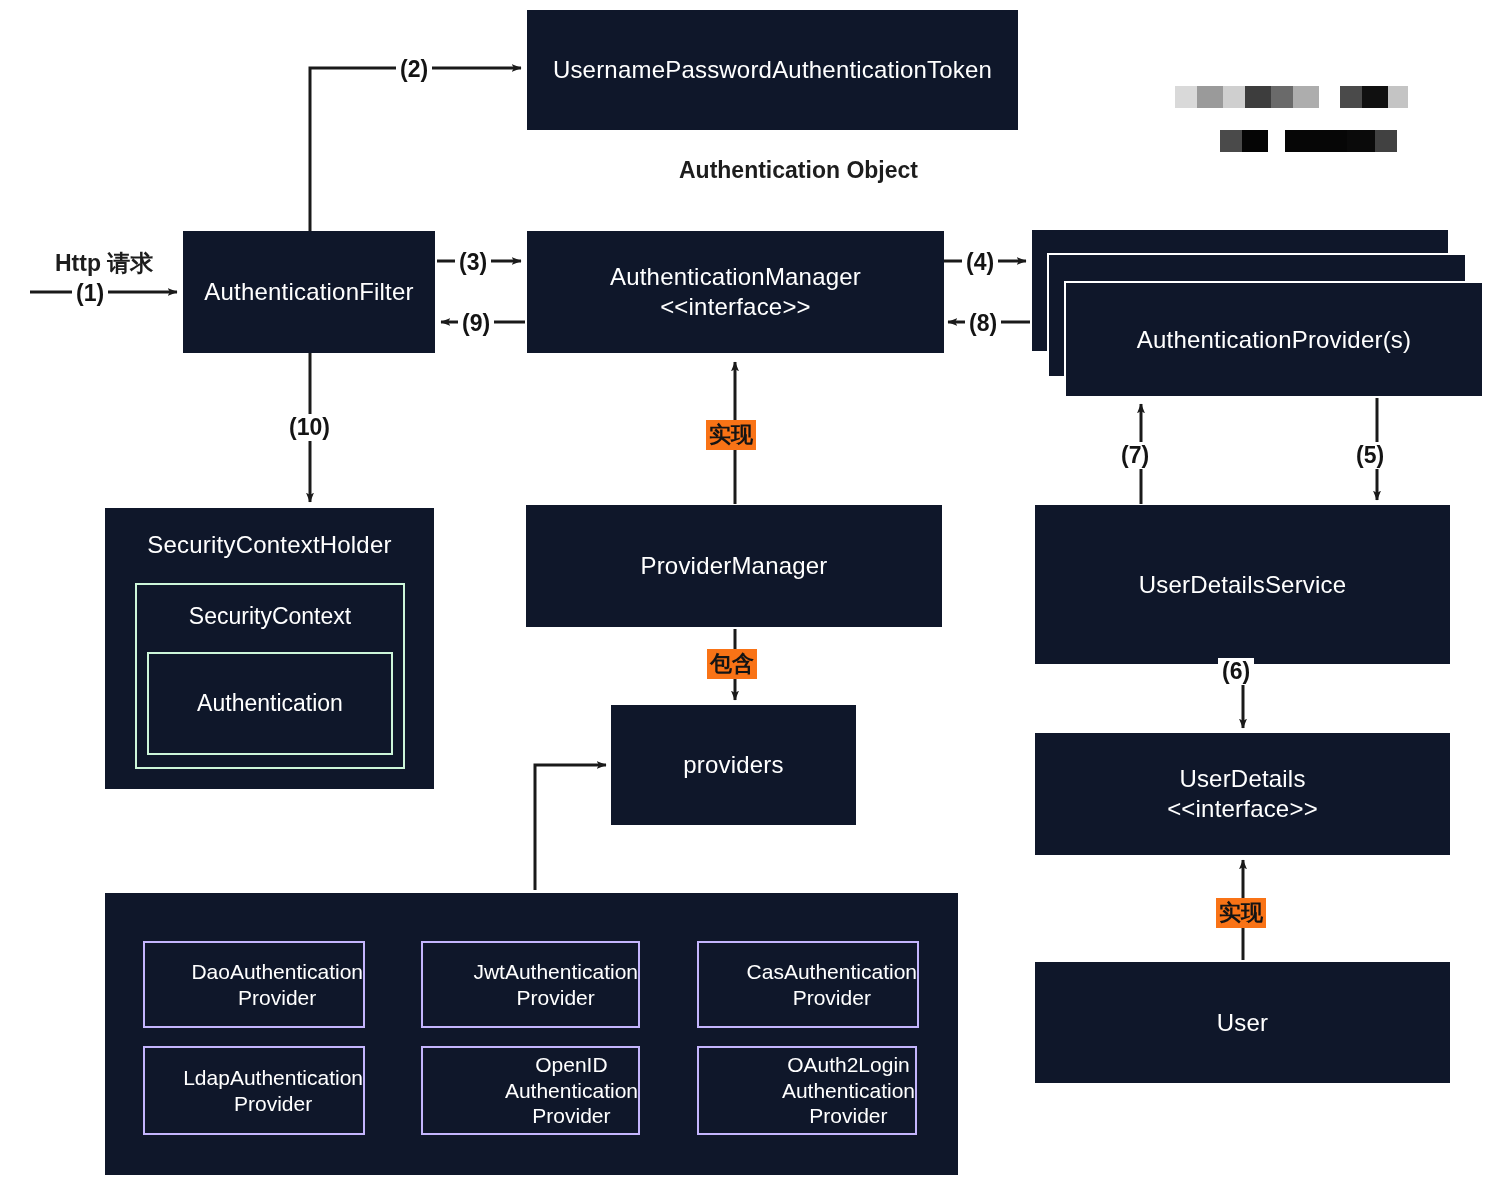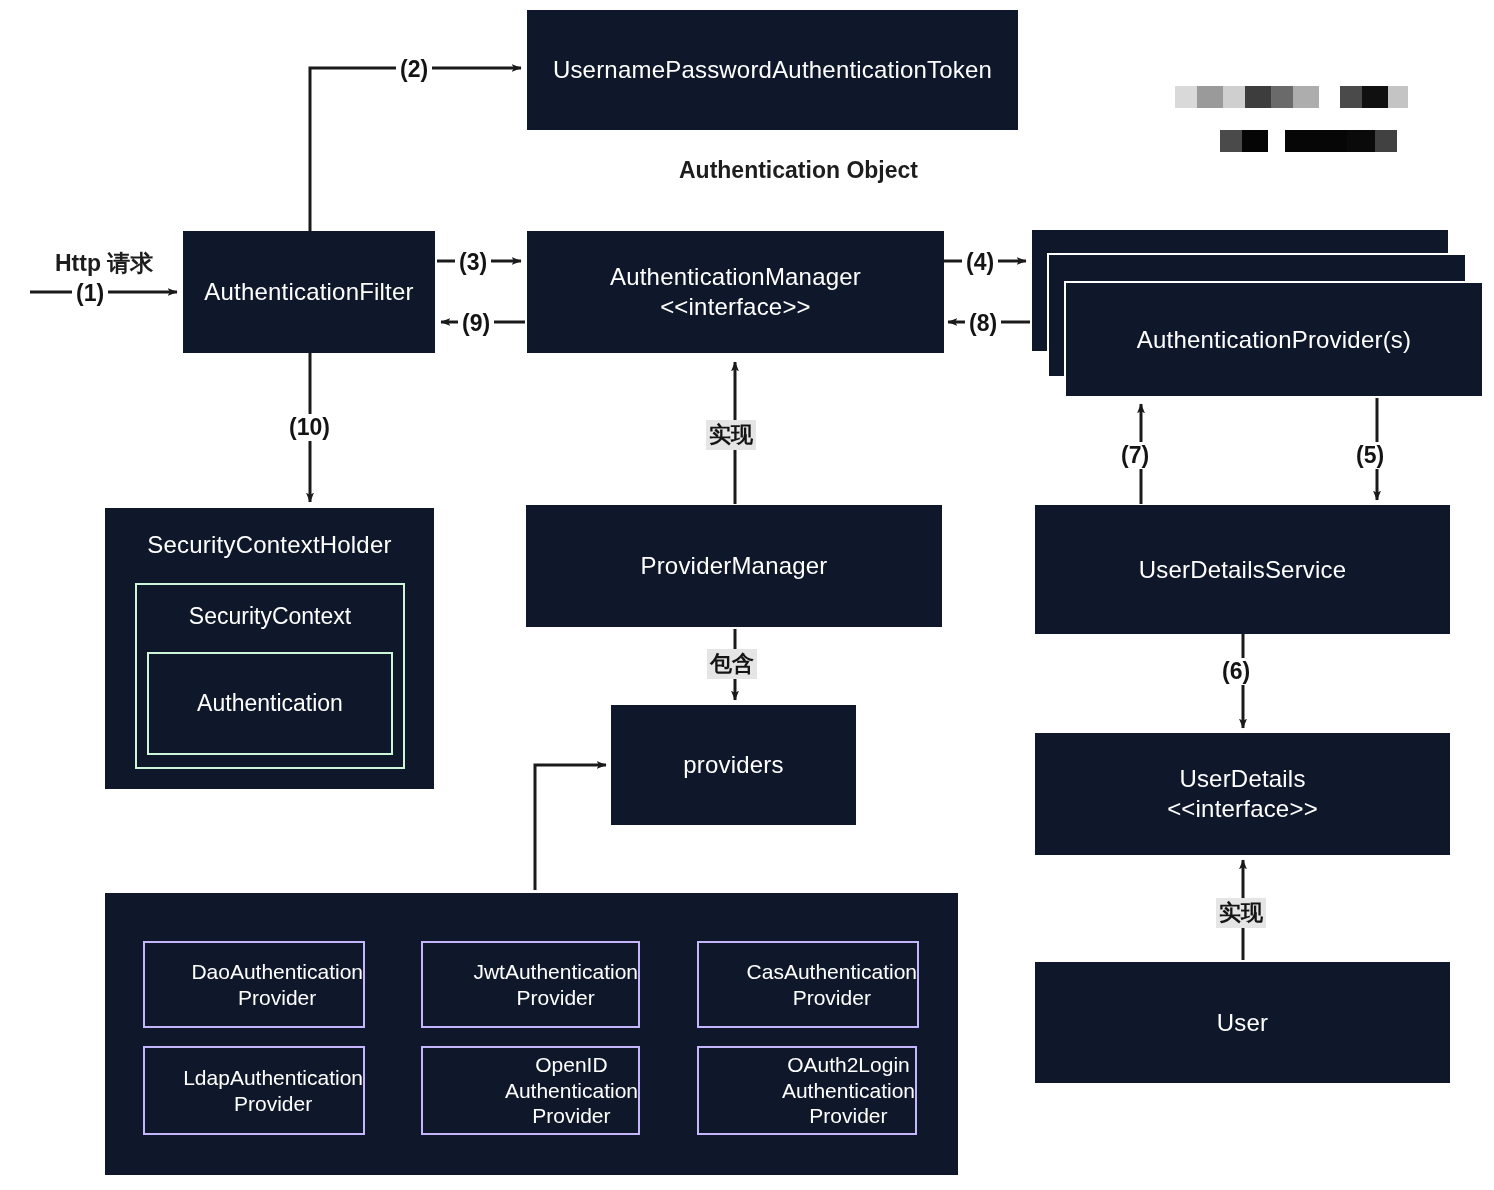--- a/index.html
+++ b/index.html
@@ -53,21 +53,21 @@
     font-weight:bold;
     font-size:23px;
     white-space:nowrap;
   }
   .cnlabel{
     position:absolute;
     color:#141414;
     font-weight:bold;
     font-size:22px;
     white-space:nowrap;
-    background:#e5e5e5;
+    background:#f97316;
     padding:0 3px;
   }
   .steplabel{
     position:absolute;
     color:#141414;
     font-weight:bold;
     font-size:23px;
     white-space:nowrap;
     background:#ffffff;
     padding:0 4px;
@@ -176,21 +176,21 @@
   </div>
 
   <div class="node" style="left:526px;top:505px;width:416px;height:122px;">
     <span class="lbl">ProviderManager</span>
   </div>
 
   <div class="node" style="left:611px;top:705px;width:245px;height:120px;">
     <span class="lbl">providers</span>
   </div>
 
-  <div class="node" style="left:1035px;top:505px;width:415px;height:129px;">
+  <div class="node" style="left:1035px;top:505px;width:415px;height:159px;">
     <span class="lbl">UserDetailsService</span>
   </div>
 
   <div class="node" style="left:1035px;top:733px;width:415px;height:122px;">
     <span class="lbl">UserDetails
 &lt;&lt;interface&gt;&gt;</span>
   </div>
 
   <div class="node" style="left:1035px;top:962px;width:415px;height:121px;">
     <span class="lbl">User</span>

